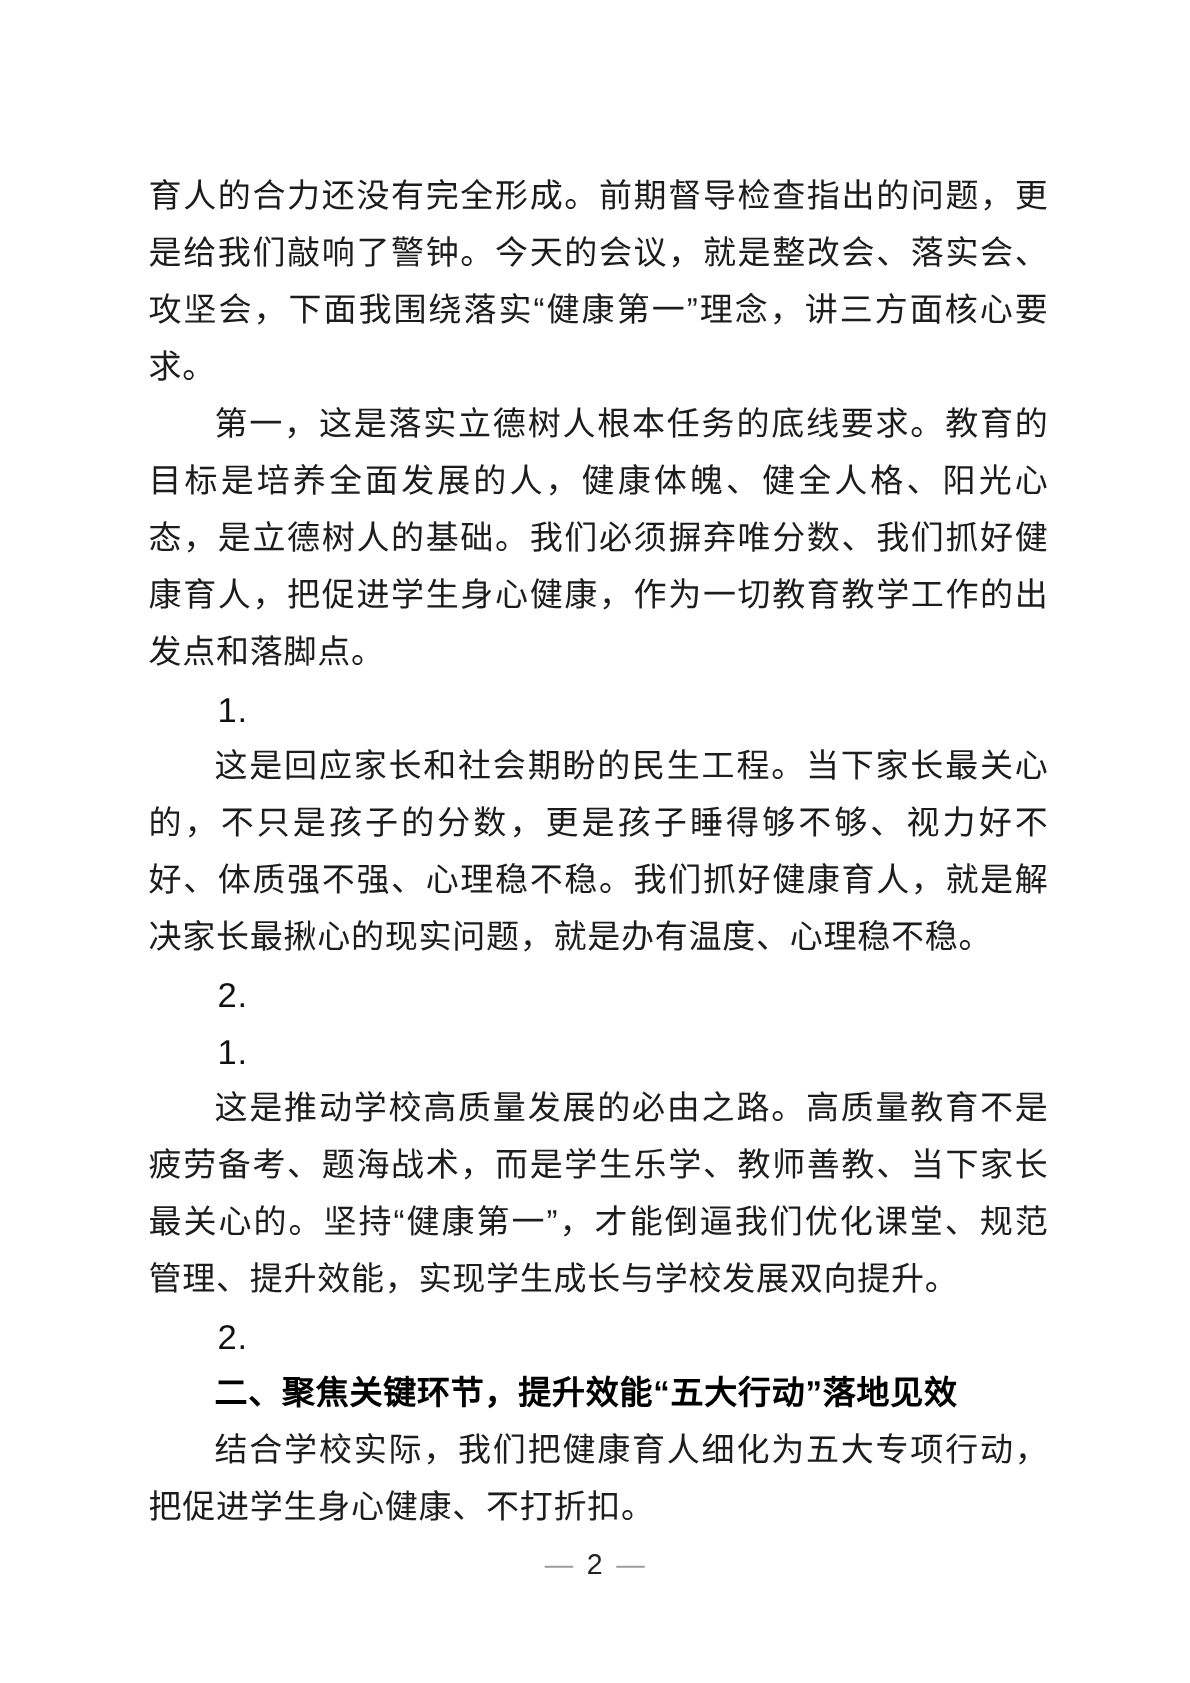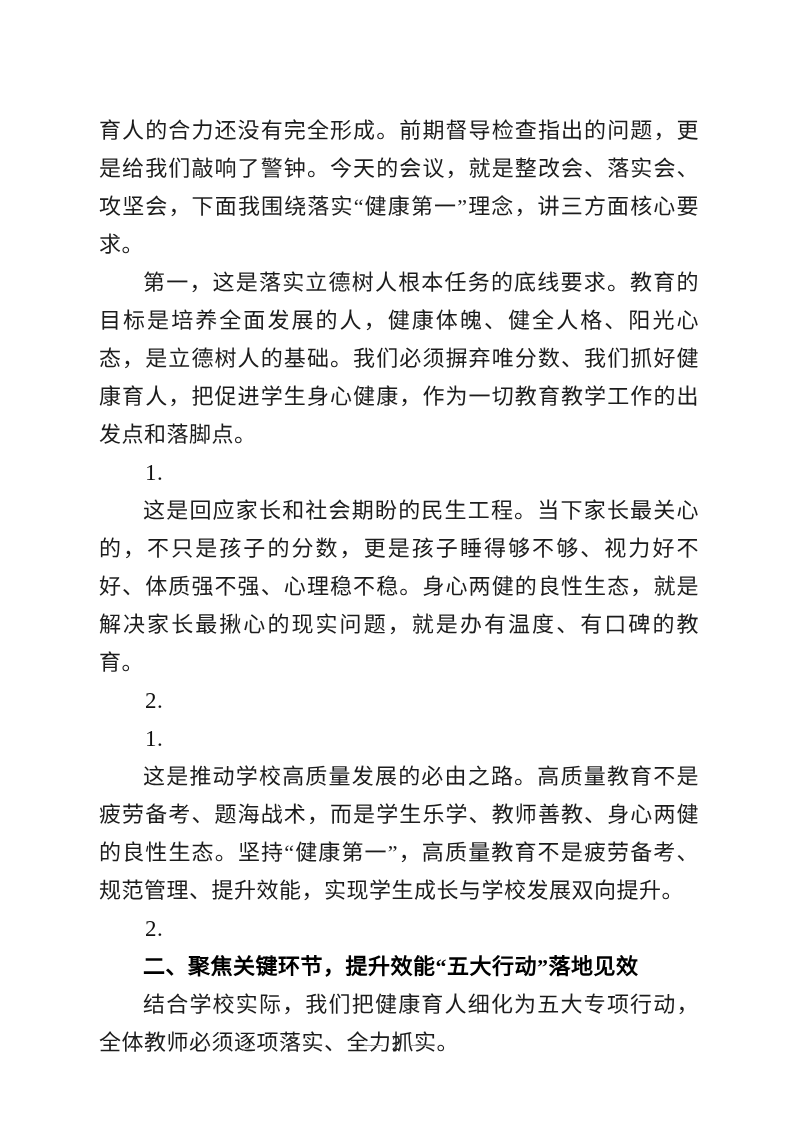--- a/index.html
+++ b/index.html
@@ -6,21 +6,21 @@
     margin: 0;
     padding: 0;
     background: #ffffff;
   }
   .page {
     position: relative;
     width: 793px;
     height: 1122px;
     background: #ffffff;
     overflow: hidden;
-    font-family: Liberation Serif, serif;
+    font-family: Liberation Sans, sans-serif;
     color: #1c1c1c;
   }
   .content {
     position: absolute;
     left: 99px;
     top: 112px;
     width: 600px;
     font-size: 22px;
     line-height: 38px;
     text-align: justify;
@@ -66,25 +66,25 @@
   }
 </style>
 </head>
 <body>
 
 <div class="page">
   <div class="content">
     <p class="para-continuation">育人的合力还没有完全形成。前期督导检查指出的问题，更是给我们敲响了警钟。今天的会议，就是整改会、落实会、攻坚会，下面我围绕落实“健康第一”理念，讲三方面核心要求。</p>
     <p class="para">第一，这是落实立德树人根本任务的底线要求。教育的目标是培养全面发展的人，健康体魄、健全人格、阳光心态，是立德树人的基础。我们必须摒弃唯分数、我们抓好健康育人，把促进学生身心健康，作为一切教育教学工作的出发点和落脚点。</p>
     <p class="list-num">1.</p>
-    <p class="para">这是回应家长和社会期盼的民生工程。当下家长最关心的，不只是孩子的分数，更是孩子睡得够不够、视力好不好、体质强不强、心理稳不稳。身心两健的良性生态，就是解决家长最揪心的现实问题，就是办有温度、有口碑的教育。</p>
+    <p class="para">这是回应家长和社会期盼的民生工程。当下家长最关心的，不只是孩子的分数，更是孩子睡得够不够、视力好不好、体质强不强、心理稳不稳。我们抓好健康育人，就是解决家长最揪心的现实问题，就是办有温度、心理稳不稳。</p>
     <p class="list-num">2.</p>
     <p class="list-num">1.</p>
-    <p class="para">这是推动学校高质量发展的必由之路。高质量教育不是疲劳备考、题海战术，而是学生乐学、教师善教、身心两健的良性生态。坚持“健康第一”，高质量教育不是疲劳备考、规范管理、提升效能，实现学生成长与学校发展双向提升。</p>
+    <p class="para">这是推动学校高质量发展的必由之路。高质量教育不是疲劳备考、题海战术，而是学生乐学、教师善教、当下家长最关心的。坚持“健康第一”，才能倒逼我们优化课堂、规范管理、提升效能，实现学生成长与学校发展双向提升。</p>
     <p class="list-num">2.</p>
     <p class="heading">二、聚焦关键环节，提升效能“五大行动”落地见效</p>
-    <p class="para">结合学校实际，我们把健康育人细化为五大专项行动，全体教师必须逐项落实、全力抓实。</p>
+    <p class="para">结合学校实际，我们把健康育人细化为五大专项行动，把促进学生身心健康、不打折扣。</p>
   </div>
 
   <div class="footer">
     <span class="dash">—</span><span class="num">2</span><span class="dash">—</span>
   </div>
 </div>
 
 </body></html>

